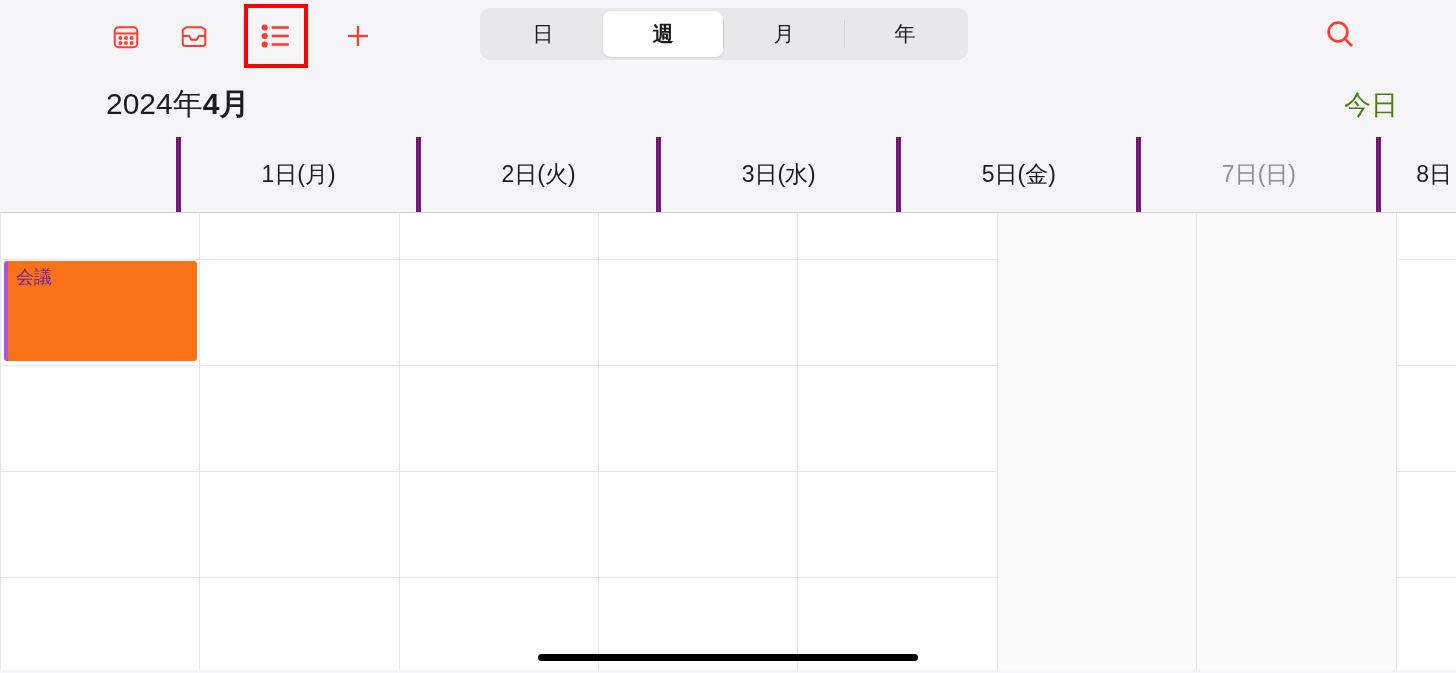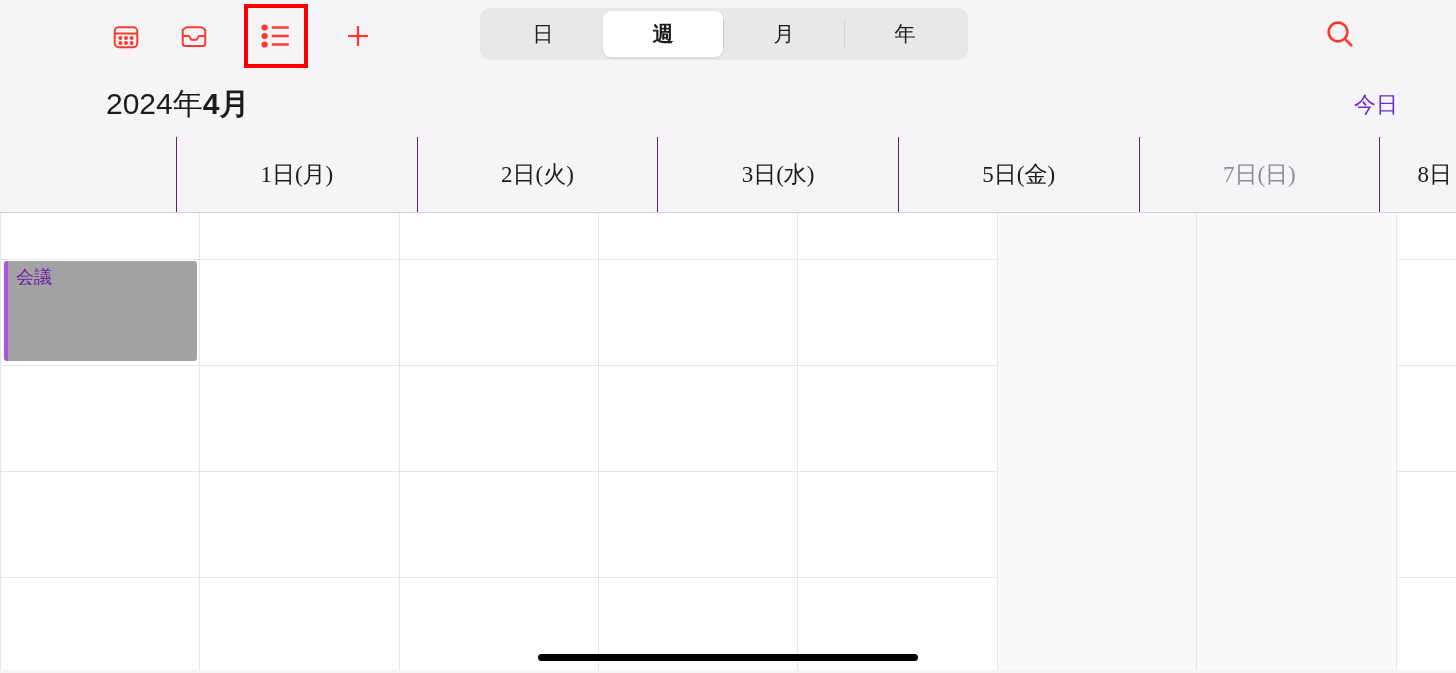--- a/index.html
+++ b/index.html
@@ -94,44 +94,43 @@
       padding: 12px 58px 12px 106px;
       background: #f5f5f7;
     }
     .month-title {
       font-size: 30px;
       color: #1c1c1e;
       font-weight: 400;
     }
     .month-title .bold { font-weight: 700; }
     .today-link {
-      font-size: 22px;
-      color: #6d28d9;
+      font-size: 27px;
+      color: #4d7c0f;
     }
     
     
     .day-headers {
       display: flex;
       background: #f5f5f7;
       border-bottom: 1px solid #d1d1d6;
       height: 76px;
     }
     .time-gutter-header {
       width: 176px;
       flex-shrink: 0;
     }
     .day-header {
       flex: 1;
       display: flex;
       align-items: center;
       justify-content: center;
       font-size: 23px;
       color: #1c1c1e;
-      border-left: 1px solid #701a75;
-      font-family: Liberation Serif, serif;
+      border-left: 5px solid #701a75;
     }
     .day-header.weekend { color: #8e8e93; }
     .day-header:first-of-type { border-left: none; }
     
     
     .grid {
       display: flex;
       background: #ffffff;
       position: relative;
       height: 457px;
@@ -166,21 +165,21 @@
       right: 0;
       height: 1px;
       background: #e5e5ea;
     }
     
     
     .event {
       position: absolute;
       left: 3px;
       right: 2px;
-      background: #a3a3a3;
+      background: #f97316;
       border-left: 4px solid #af52de;
       border-radius: 3px;
       padding: 4px 8px;
       font-size: 18px;
       color: #6b21a8;
     }
     
     
     .home-indicator {
       position: absolute;

